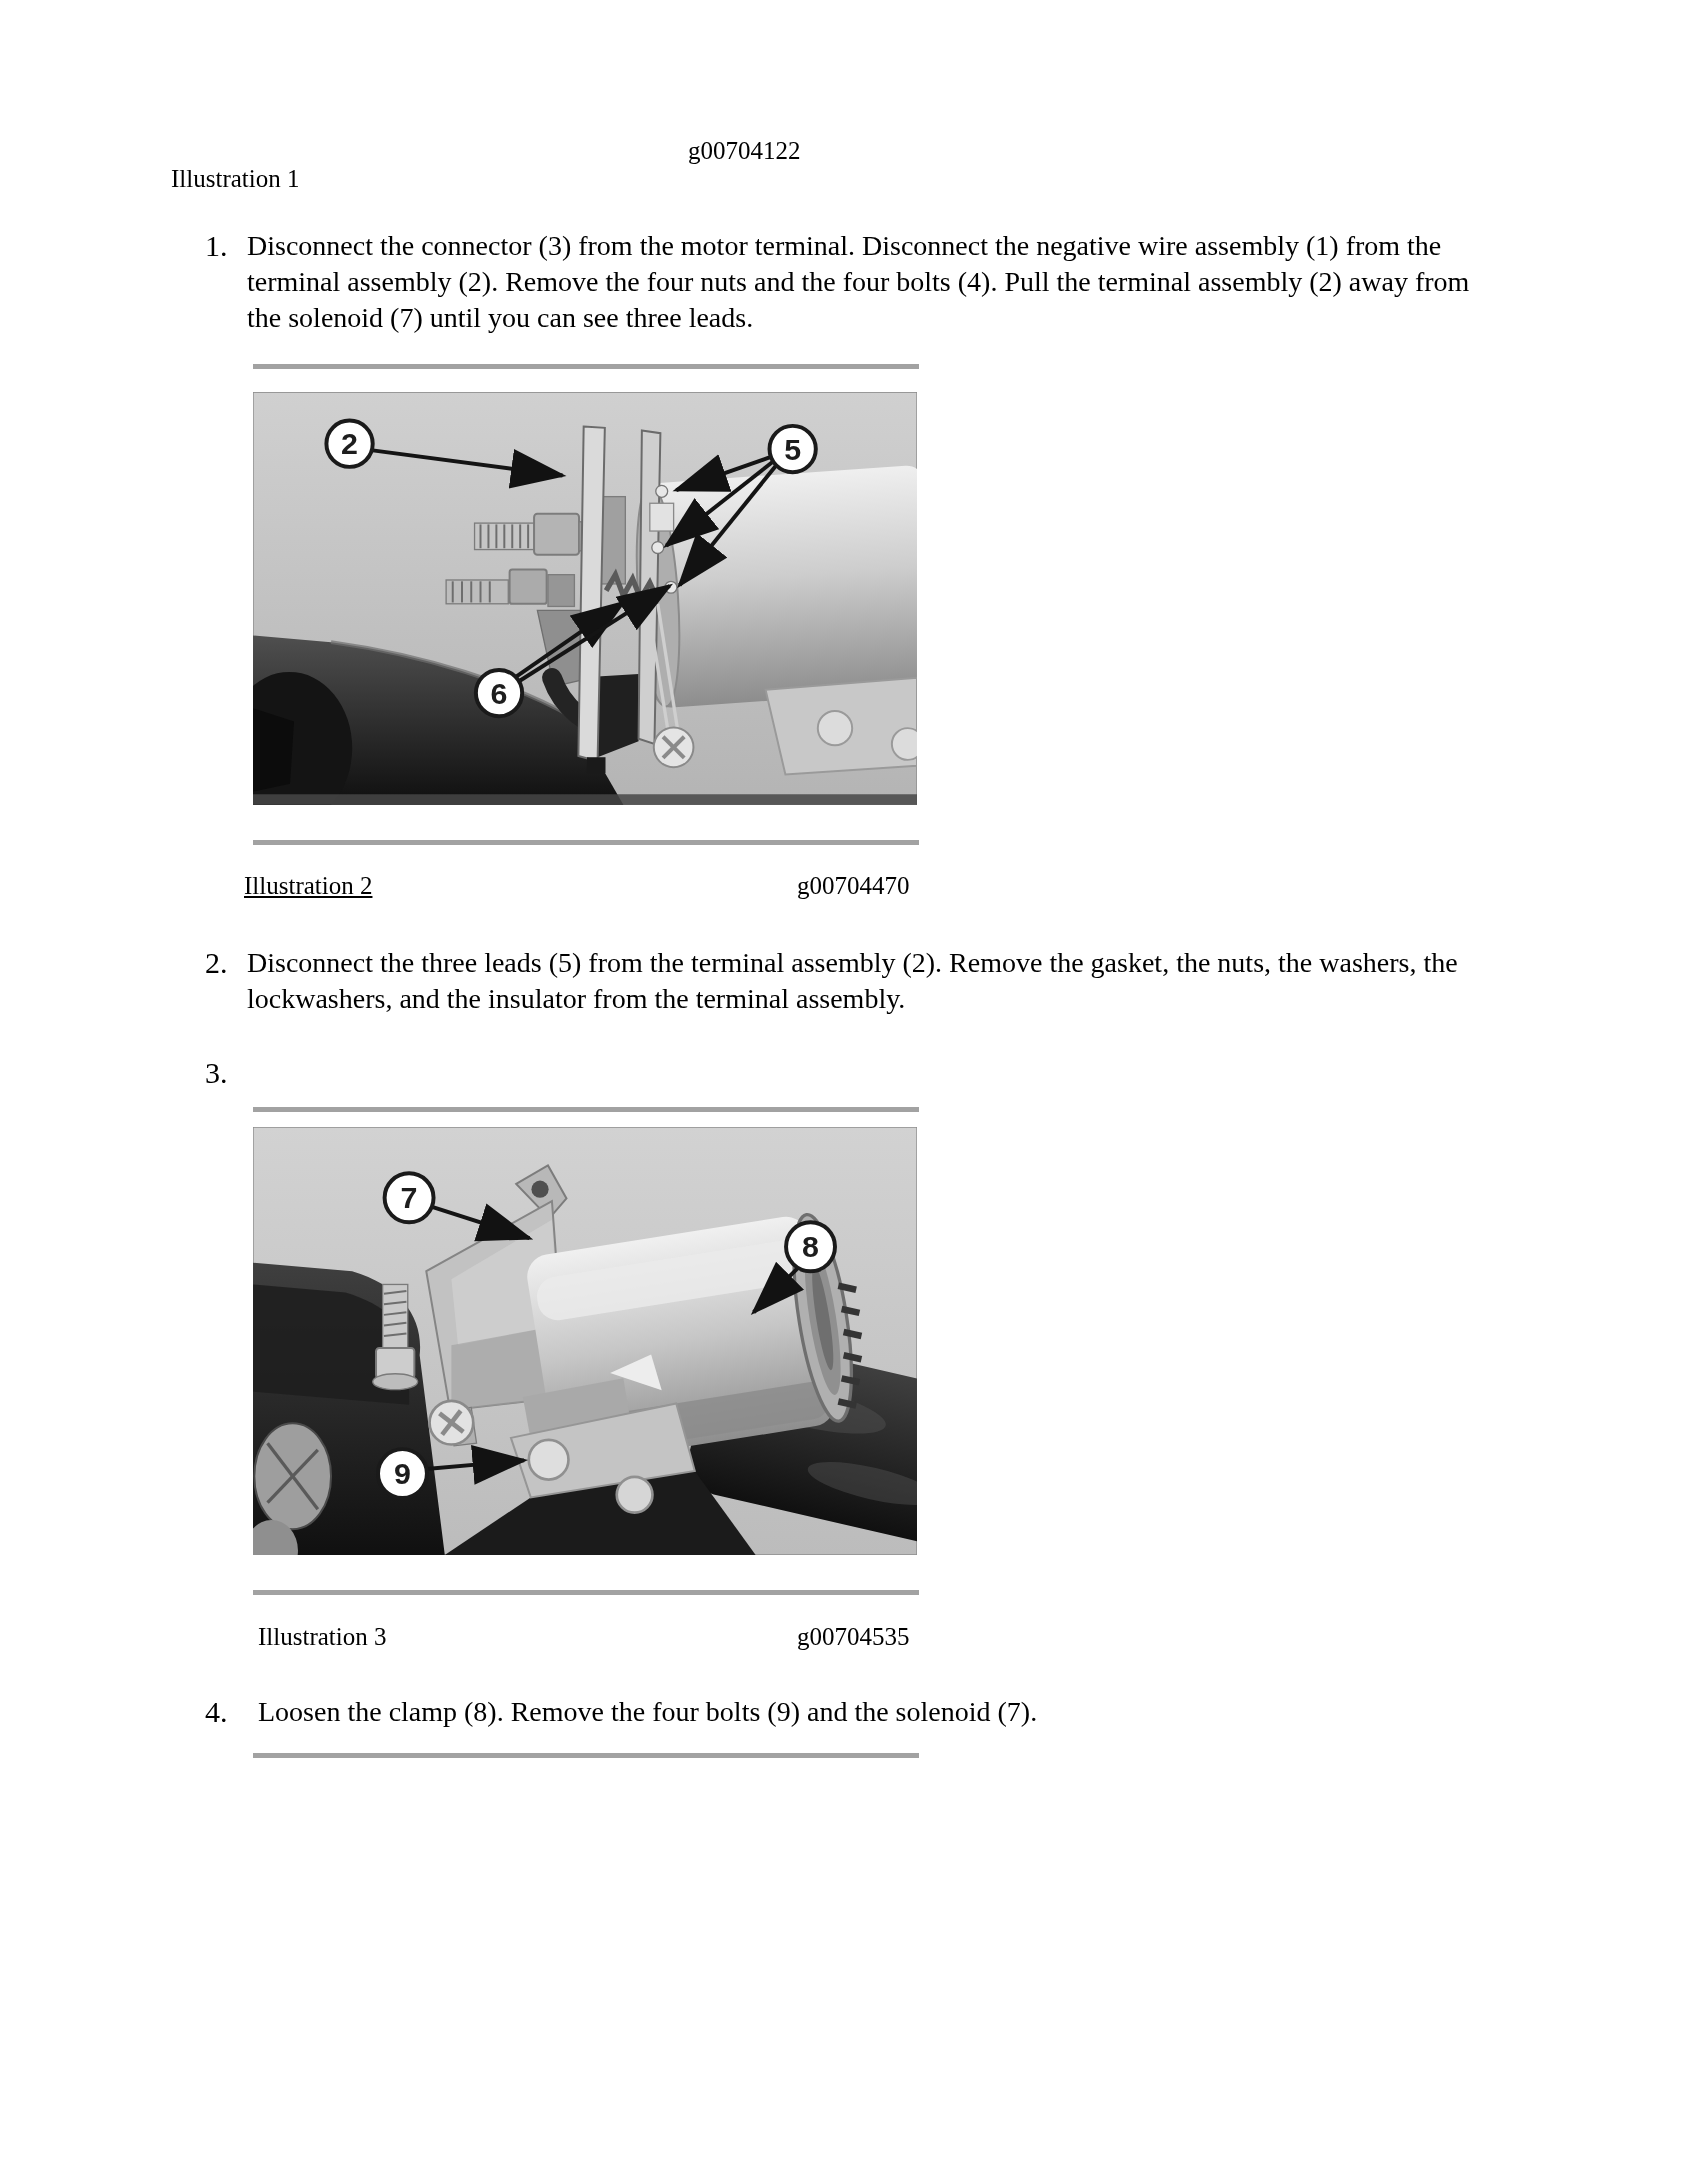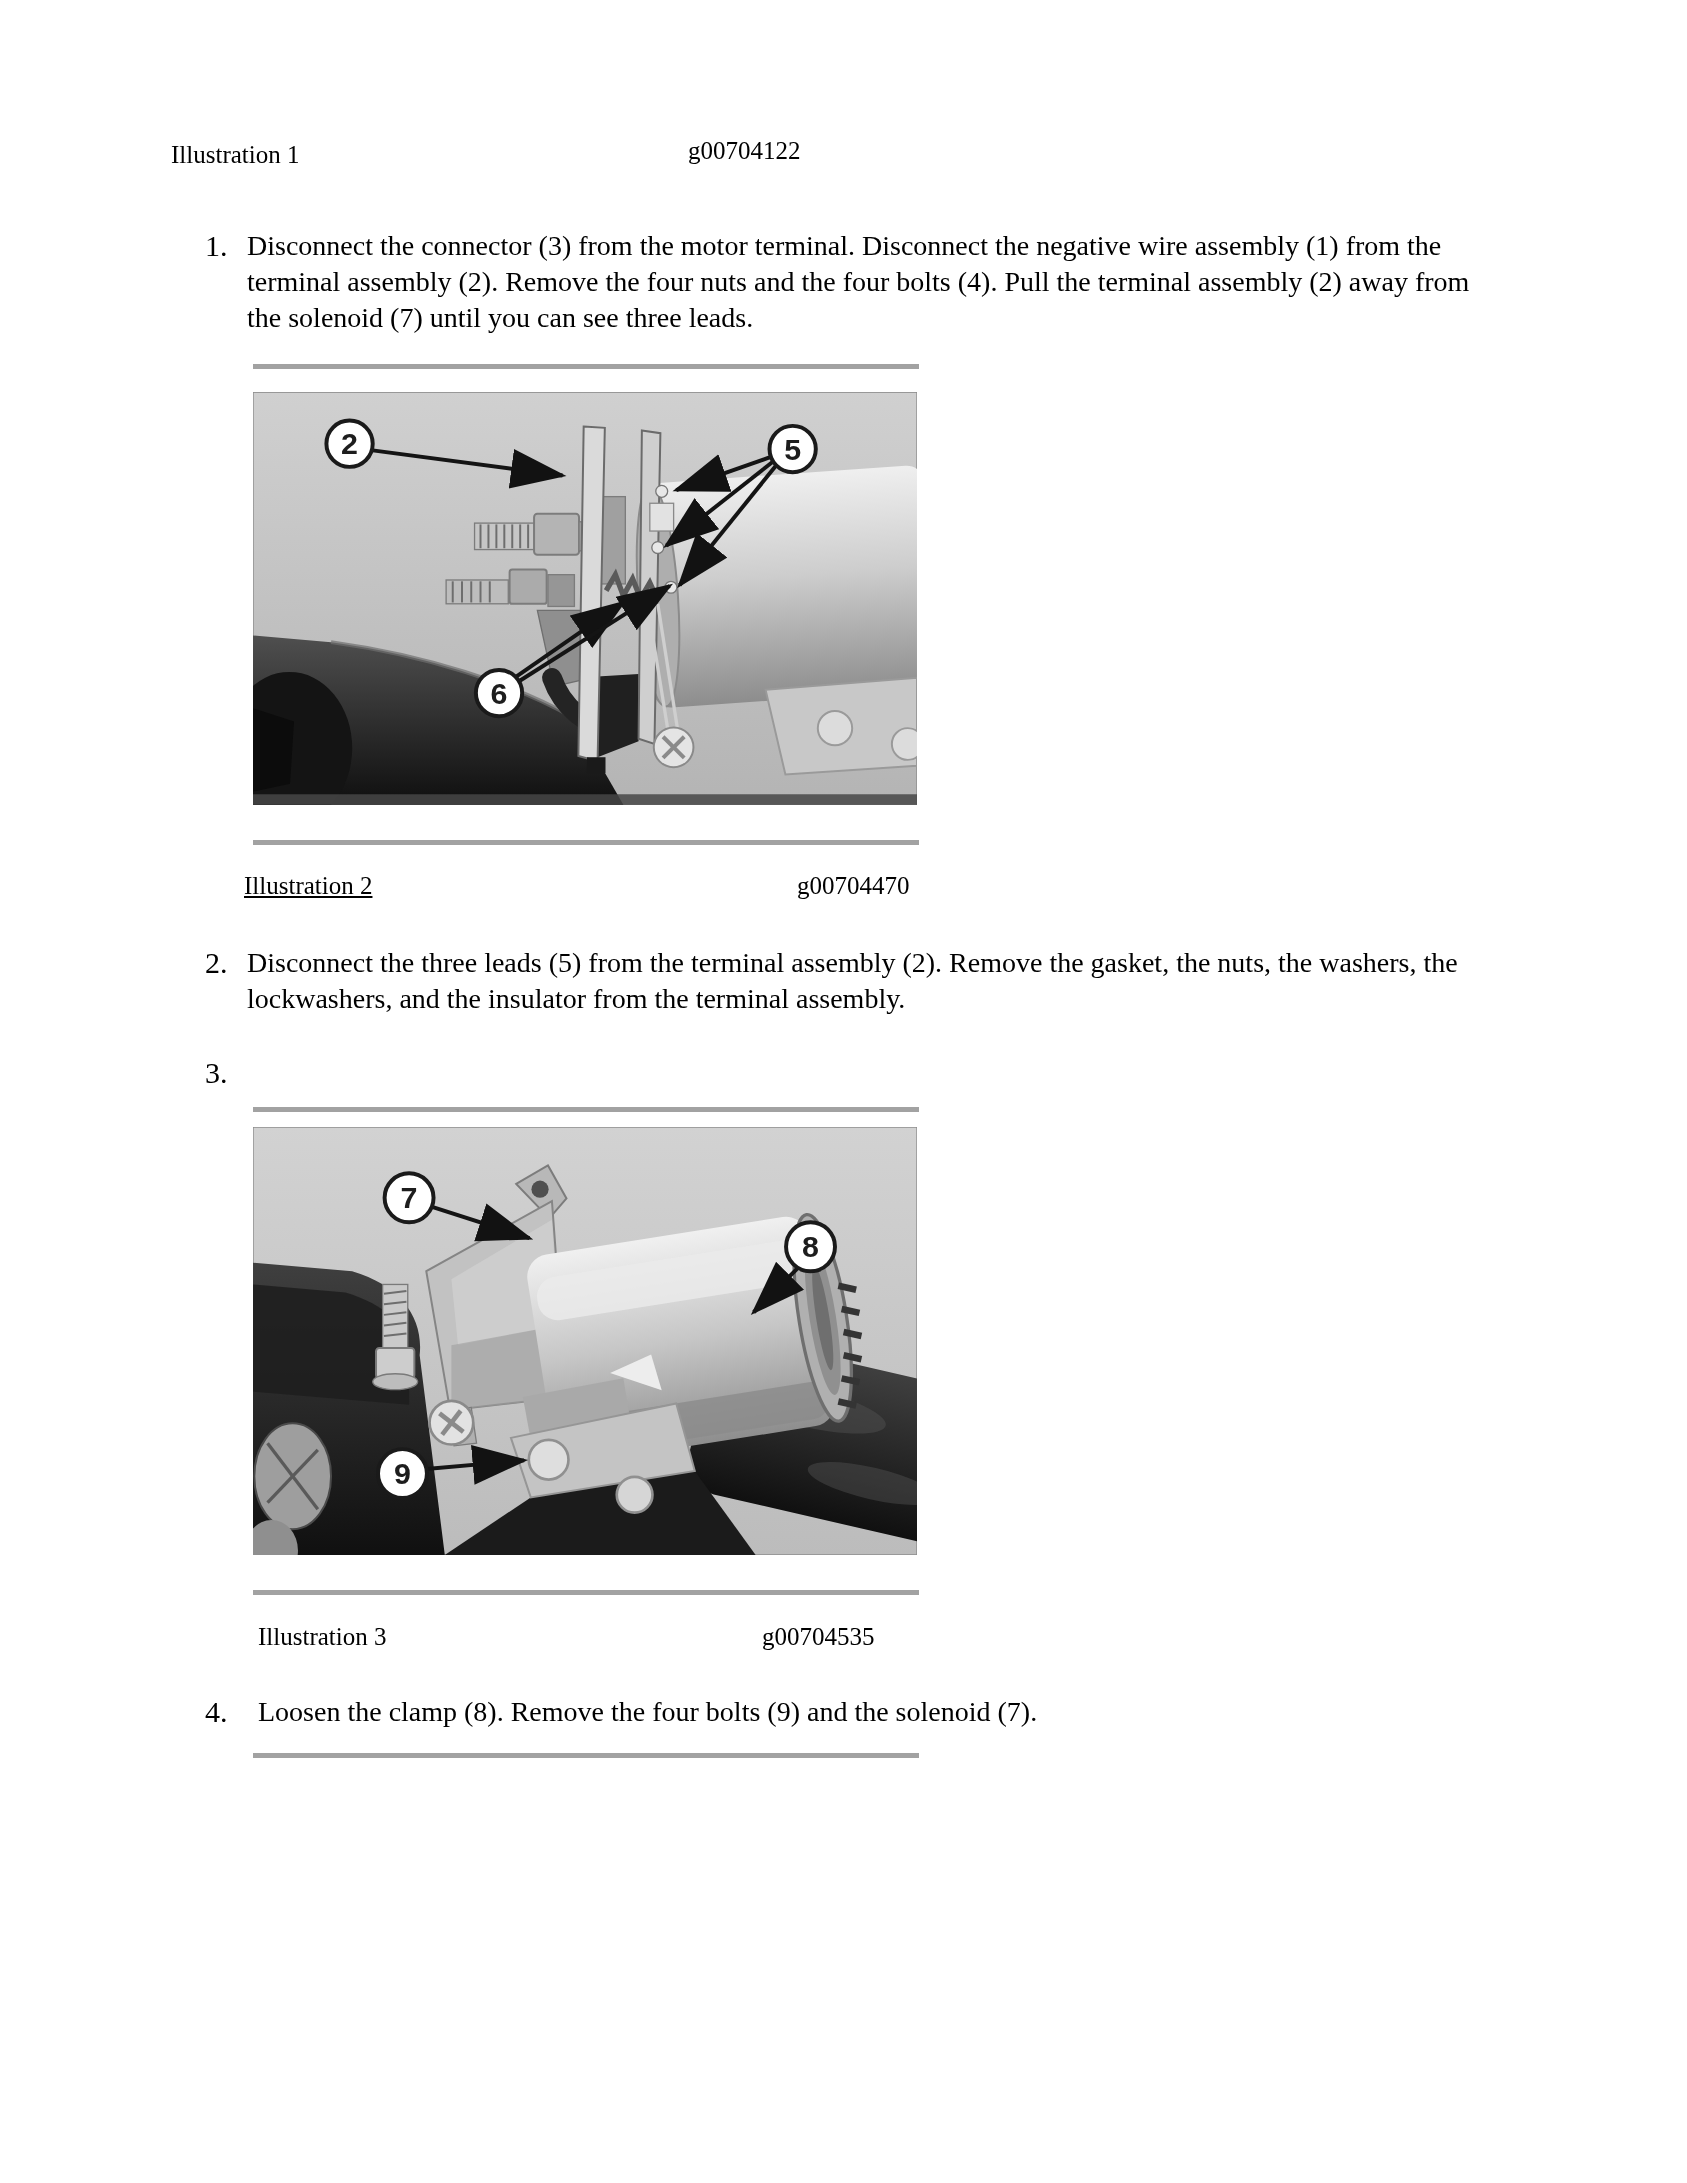--- a/index.html
+++ b/index.html
@@ -53,21 +53,21 @@
     font-weight: bold;
     font-size: 46px;
     fill: #1d1d1d;
   }
 </style>
 </head>
 <body>
 
 <div class="page">
 
-  <span class="cap" style="left:171px; top:140px;text-align:right;">Illustration 1</span>
+  <span class="cap" style="left:171px; top:164px;text-align:right;">Illustration 1</span>
   <span class="cap" style="left:688px; top:136px;">g00704122</span>
 
   <span class="step-num" style="top:228px;">1.</span>
   <div class="step-text" style="top:228px;">Disconnect the connector (3) from the motor terminal. Disconnect the negative wire assembly (1) from the terminal assembly (2). Remove the four nuts and the four bolts (4). Pull the terminal assembly (2) away from the solenoid (7) until you can see three leads.</div>
 
   <div class="rule" style="top:364px;"></div>
 
   <figure class="photo" style="top:392px;">
     <svg viewBox="0 0 1004 624" width="664" height="413">
       <defs>
@@ -300,21 +300,21 @@
         <line x1="262" y1="517" x2="410" y2="504" stroke="#141414" stroke-width="6" marker-end="url(#ah2)"></line>
         <circle cx="226" cy="524" r="37" fill="#ffffff" stroke="#1a1a1a" stroke-width="6"></circle>
         <text class="callout-digit" x="226" y="540" text-anchor="middle">9</text>
       </g>
     </svg>
   </figure>
 
   <div class="rule" style="top:1590px;"></div>
 
   <span class="cap" style="left:258px; top:1622px;">Illustration 3</span>
-  <span class="cap" style="left:762px; top:1622px;">g00704535</span>
+  <span class="cap" style="left:797px; top:1622px;">g00704535</span>
 
   <span class="step-num" style="top:1694px;">4.</span>
   <div class="step-text" style="top:1694px;margin-left:11px;">Loosen the clamp (8). Remove the four bolts (9) and the solenoid (7).</div>
 
   <div class="rule" style="top:1753px;"></div>
 
 </div>
 
 
 </body></html>

